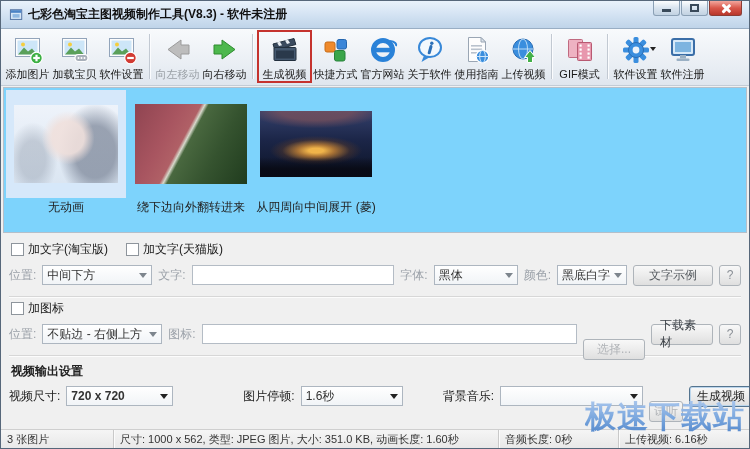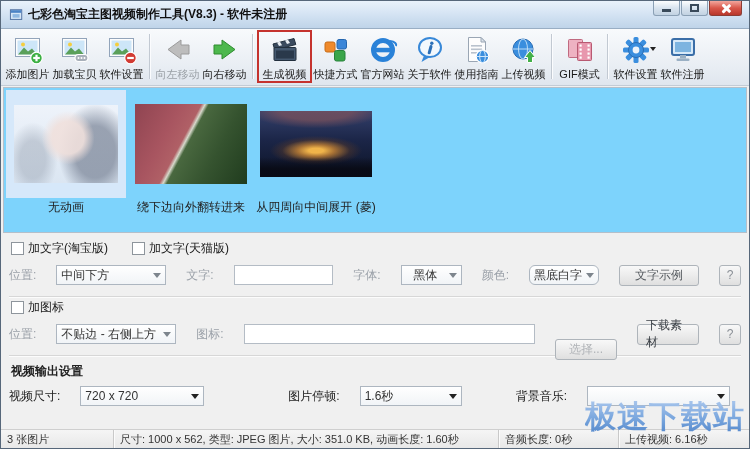--- a/index.html
+++ b/index.html
@@ -56,24 +56,24 @@
       linear-gradient(118deg,#8f4451 0%,#a85560 30%,#b06066 43%,#d6d8ca 45.5%,#49683f 48%,#35532f 70%,#203c1e 100%);}
   .photo3{width:112px;height:66px;
     background:
       linear-gradient(0deg, rgba(8,10,20,.9) 0 12%, transparent 30%),
       radial-gradient(ellipse 55% 30% at 50% 60%, #f0b44a 0 12%, rgba(214,140,50,.75) 30%, rgba(120,70,30,.3) 55%, transparent 75%),
       radial-gradient(ellipse 80% 35% at 50% 0%, rgba(150,90,90,.55) 0 40%, transparent 75%),
       linear-gradient(180deg,#33406b 0%,#1b2547 45%,#0d1427 100%);}
   
   .content{padding:6px 8px 0 8px;}
   .row{display:flex;align-items:center;}
-  .cb-row{margin:2px 0 0 2px;gap:24px;height:16px;align-items:flex-end;}
+  .cb-row{margin:2px 0 0 2px;gap:18px;height:16px;}
   .cb{width:13px;height:13px;background:#fff;border:1px solid #8e959c;flex:none;margin-right:4px;}
   .cb-label{color:#1a1a1a;}
-  .ctl-row{margin-top:7px;height:22px;gap:20px;}
+  .ctl-row{margin-top:7px;height:22px;gap:6px;}
   .lbl-gray{color:#9aa0a8;flex:none;}
   .lbl-dark{color:#222;flex:none;}
   .select{height:20px;background:linear-gradient(180deg,#ffffff,#f1f4f7);border:1px solid #adb6c0;
     display:flex;align-items:center;padding:0 4px;flex:none;}
   .select .val{flex:1;color:#333;white-space:nowrap;overflow:hidden;}
   .select .arr{width:0;height:0;border-left:4px solid transparent;border-right:4px solid transparent;border-top:5px solid #7d858d;margin-left:4px;flex:none;}
   .select.dark .arr{border-top-color:#222;}
   .tinput{height:20px;background:#fff;border:1px solid #b4bcc5;flex:1;padding:0 4px;color:#333;}
   .btn{height:21px;background:linear-gradient(180deg,#f8f8f8,#ececec 50%,#dfdfdf);border:1px solid #aeb4ba;
     border-radius:3px;display:flex;align-items:center;justify-content:center;color:#54595e;flex:none;padding:0 8px;}
@@ -354,26 +354,26 @@
 
     <div class="row ctl-row">
       <span class="lbl-gray">位置:</span>
       <div class="select" style="width:110px;">
         <span class="val">中间下方</span>
         <span class="arr"></span>
       </div>
       <span class="lbl-gray">文字:</span>
       <div class="tinput" style="max-width:212px;"><span></span></div>
       <span class="lbl-gray">字体:</span>
-      <div class="select" style="width:61px;text-align:center;">
+      <div class="select" style="width:84px;">
         <span class="val">黑体</span>
         <span class="arr"></span>
       </div>
       <span class="lbl-gray">颜色:</span>
-      <div class="select" style="width:70px;border-radius:6px;">
+      <div class="select" style="width:70px;">
         <span class="val">黑底白字</span>
         <span class="arr"></span>
       </div>
       <div class="btn" style="width:80px;">
           <span>文字示例</span>
         </div>
       <div class="btn help">
           <span>?</span>
         </div>
     </div>
@@ -405,21 +405,21 @@
           <span>?</span>
         </div>
     </div>
 
     <div class="divider"></div>
 
     <div class="sec-title">视频输出设置</div>
 
     <div class="row ctl-row" style="margin-top:6px;">
       <span class="lbl-dark">视频尺寸:</span>
-      <div class="select dark" style="width:124px;">
+      <div class="select dark" style="width:107px;font-weight:bold;">
         <span class="val">720 x 720</span>
         <span class="arr"></span>
       </div>
       <span class="lbl-dark" style="margin-left:64px;">图片停顿:</span>
       <div class="select dark" style="width:102px;">
         <span class="val">1.6秒</span>
         <span class="arr"></span>
       </div>
       <span class="lbl-dark" style="margin-left:34px;">背景音乐:</span>
       <div class="select dark" style="width:143px;">

